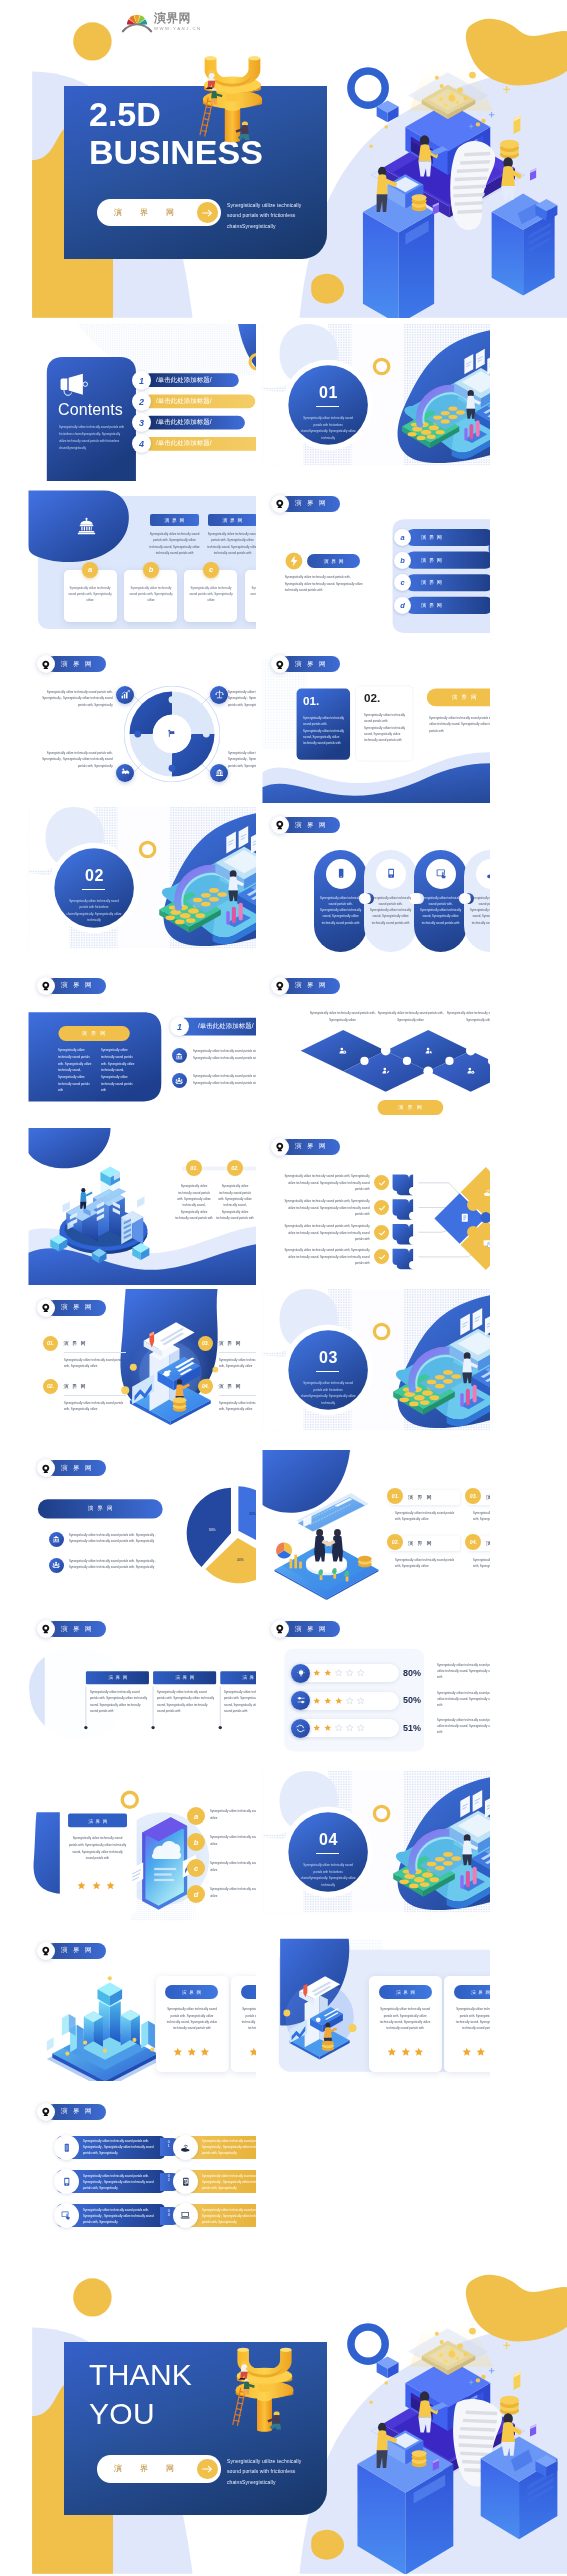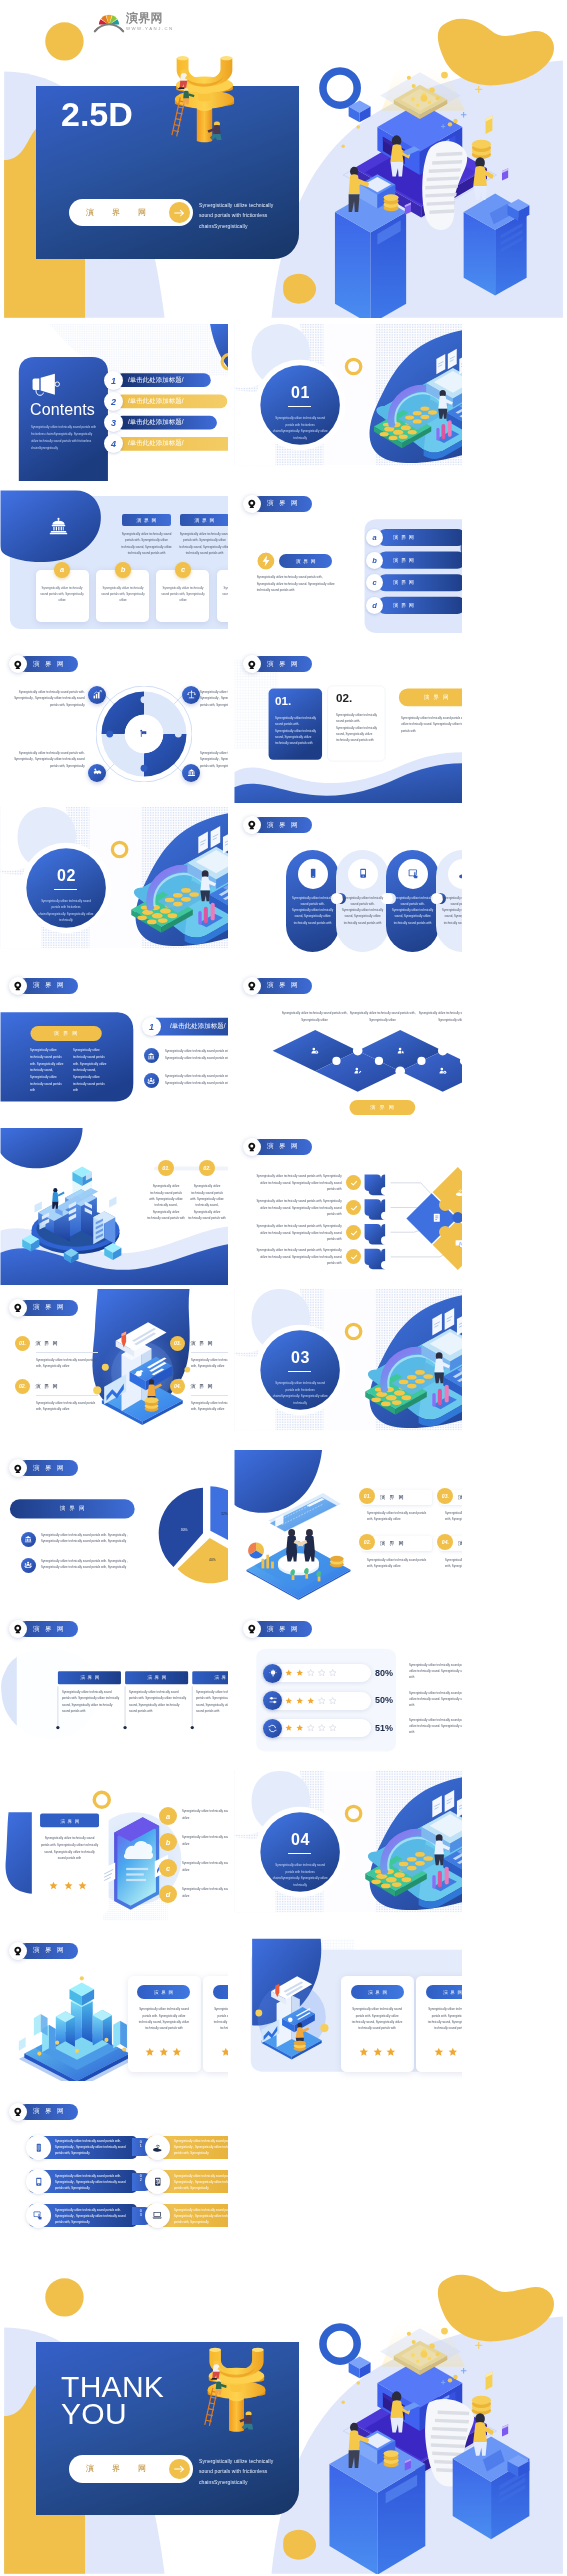--- a/index.html
+++ b/index.html
@@ -1,17 +1,17 @@
 <!DOCTYPE html>
 <html style="font-size:11px"><head>
 <meta charset="utf-8">
 <style>
   html,body{margin:0;padding:0;background:#fff;}
   body{width:567px;font-family:"Liberation Sans",sans-serif;}
-  .page{width:462px;position:relative;}
+  .page{width:462px;position:relative;margin-left:28px;}
   .slide{position:relative;overflow:hidden;background:#fff;}
   .slide-full{width:567px;height:318px;}
   .row{display:flex;gap:6.2px;margin-top:3.8px;}
   .slide-half{width:281px;height:157px;position:relative;overflow:hidden;background:#fff;}
   .abs{position:absolute;}
   
   .hdrbadge{position:absolute;display:flex;align-items:center;height:18px;}
   .hdrbadge .dot{width:18px;height:18px;border-radius:50%;background:#fff;box-shadow:0 0.7px 4.1px rgba(50,80,150,.25);
       display:flex;align-items:center;justify-content:center;z-index:2;}
   .hdrbadge .dot svg{display:block;}
@@ -58,20 +58,21 @@
       <path d="M2 31.5 C8 24.5 15 21.2 23 21.2 C31 21.2 38 24.5 44 31.5" fill="none" stroke="#7d7d7d" stroke-width="2.8" stroke-linecap="round"></path>
       <path d="M8 22 L38 22 L38 34 L8 34 Z" fill="#fff"></path>
       <path d="M2 31.5 C8 24.5 15 21.2 23 21.2 C31 21.2 38 24.5 44 31.5" fill="none" stroke="#7d7d7d" stroke-width="2.8" stroke-linecap="round"></path>
     </svg>
     <span style="position:absolute;left:33px;top:0.7px;font-size:12px;font-weight:600;color:#8a8a8a;letter-spacing:0.3px;">演界网</span>
     <span style="position:absolute;left:33px;top:16px;font-size:4.3px;color:#9b9b9b;letter-spacing:1.5px;">WWW.YANJ.CN</span>
   </div>
   <div class="abs" style="left:36px;top:86px;width:263px;height:173px;border-radius:0 0 25px 0;background:linear-gradient(160deg,#3560c9 0%,#2a539f 42%,#173566 100%);"></div>
 
   <div class="abs" style="left:61px;top:97px;font-size:34px;font-weight:700;color:#fff;letter-spacing:0px;line-height:1;">2.5D</div>
+  <div class="abs" style="left:61px;top:135px;font-size:34px;font-weight:700;color:#fff;letter-spacing:0px;line-height:1;">BUSINESS</div>
 
   <svg class="abs" style="left:166px;top:53px;" width="77" height="94" viewBox="0 -16 130 145">
     <defs>
       <linearGradient id="ynG" x1="0" y1="0" x2="1" y2="0">
             <stop offset="0" stop-color="#f8b82a"></stop>
             <stop offset="0.5" stop-color="#fdd24e"></stop>
             <stop offset="1" stop-color="#eda220"></stop>
           </linearGradient>
       <linearGradient id="ynG2" x1="0" y1="0" x2="1" y2="0">
             <stop offset="0" stop-color="#f29a1c"></stop>
@@ -2559,21 +2560,21 @@
     <path d="M821 88 C 740 94 650 112 570 152 C 470 202 412 300 396 463 L821 463 Z" fill="#e0e7fa"></path>
     <circle cx="94" cy="60" r="28" fill="#f0c04a"></circle>
     <path d="M646 36 C 670 18 700 30 716 44 C 732 58 750 50 772 46 C 798 40 814 60 806 80 C 796 104 760 122 722 124 C 686 126 658 108 648 86 C 638 64 634 45 646 36 Z" fill="#f0c04a"></path>
     <path d="M6 233 C 28 233 36 214 44 200 C 58 174 80 164 98 172 C 118 181 124 202 124 230 L124 463 L6 463 Z" fill="#f0c04a"></path>
     <path d="M421 403 C 437 394 453 401 459 413 C 465 425 457 439 441 442 C 425 445 413 435 413 423 C 413 413 413 409 421 403 Z" fill="#f0c04a"></path>
     <circle cx="496" cy="128" r="25" fill="none" stroke="#2f62cf" stroke-width="11"></circle>
   </svg>
 
   <div class="abs" style="left:36px;top:86px;width:263px;height:173px;border-radius:0 0 25px 0;background:linear-gradient(160deg,#3560c9 0%,#2a539f 42%,#173566 100%);"></div>
 
-  <div class="abs" style="left:61px;top:116px;font-size:30px;font-weight:400;color:#fff;letter-spacing:0.3px;line-height:1;">THANK</div>
+  <div class="abs" style="left:61px;top:104px;font-size:30px;font-weight:400;color:#fff;letter-spacing:0.3px;line-height:1;">THANK</div>
   <div class="abs" style="left:61px;top:143px;font-size:30px;font-weight:400;color:#fff;letter-spacing:0.3px;line-height:1;">YOU</div>
 
   <svg class="abs" style="left:199px;top:88px;" width="75" height="93" viewBox="0 -16 130 145">
     <defs>
       <linearGradient id="tyYnG" x1="0" y1="0" x2="1" y2="0">
             <stop offset="0" stop-color="#f8b82a"></stop>
             <stop offset="0.5" stop-color="#fdd24e"></stop>
             <stop offset="1" stop-color="#eda220"></stop>
           </linearGradient>
       <linearGradient id="tyYnG2" x1="0" y1="0" x2="1" y2="0">

